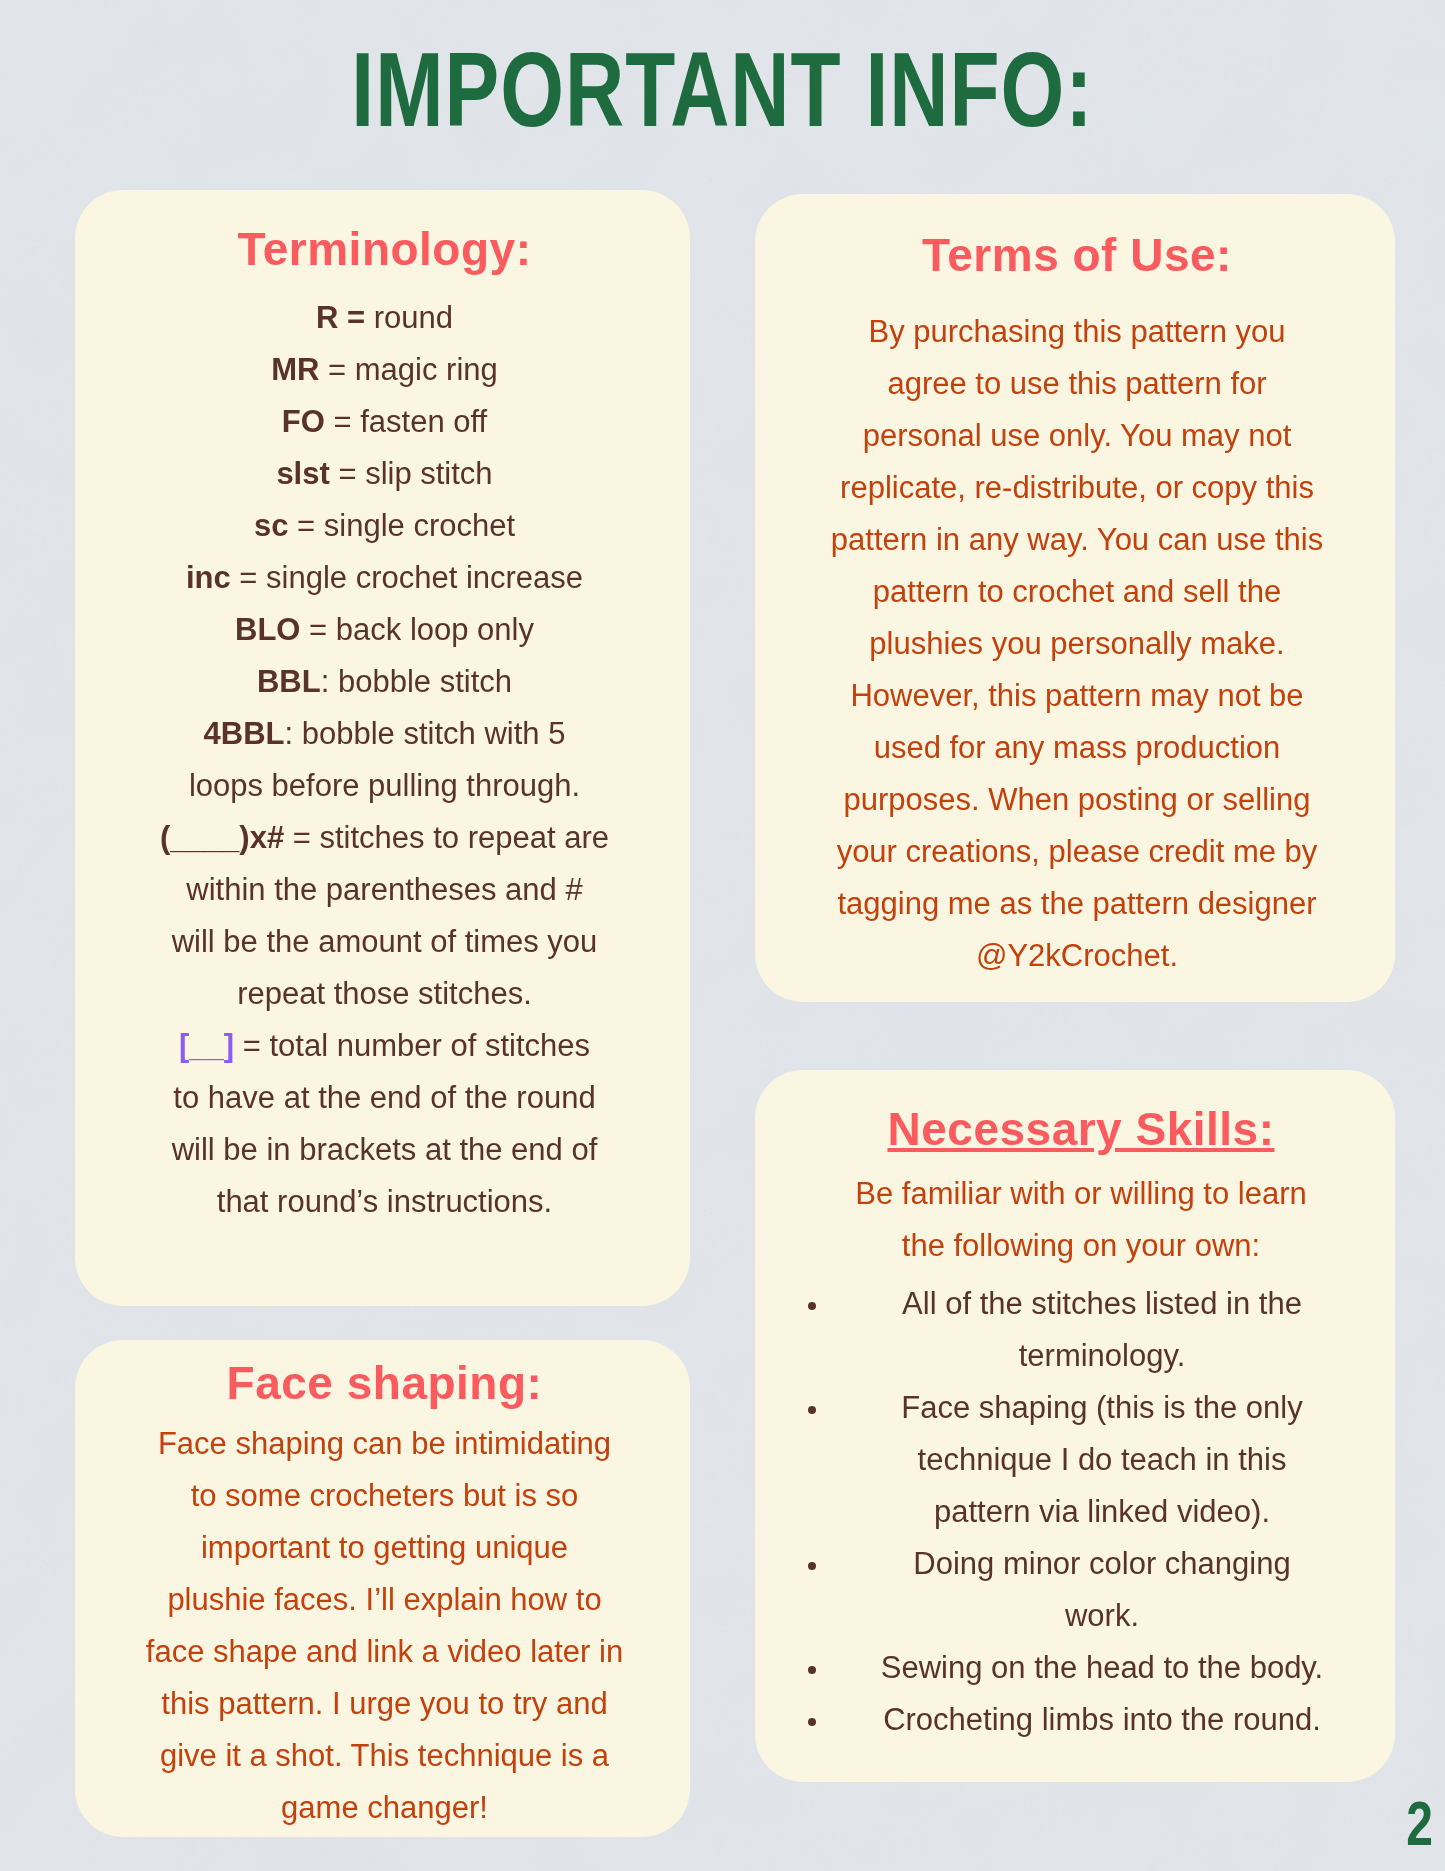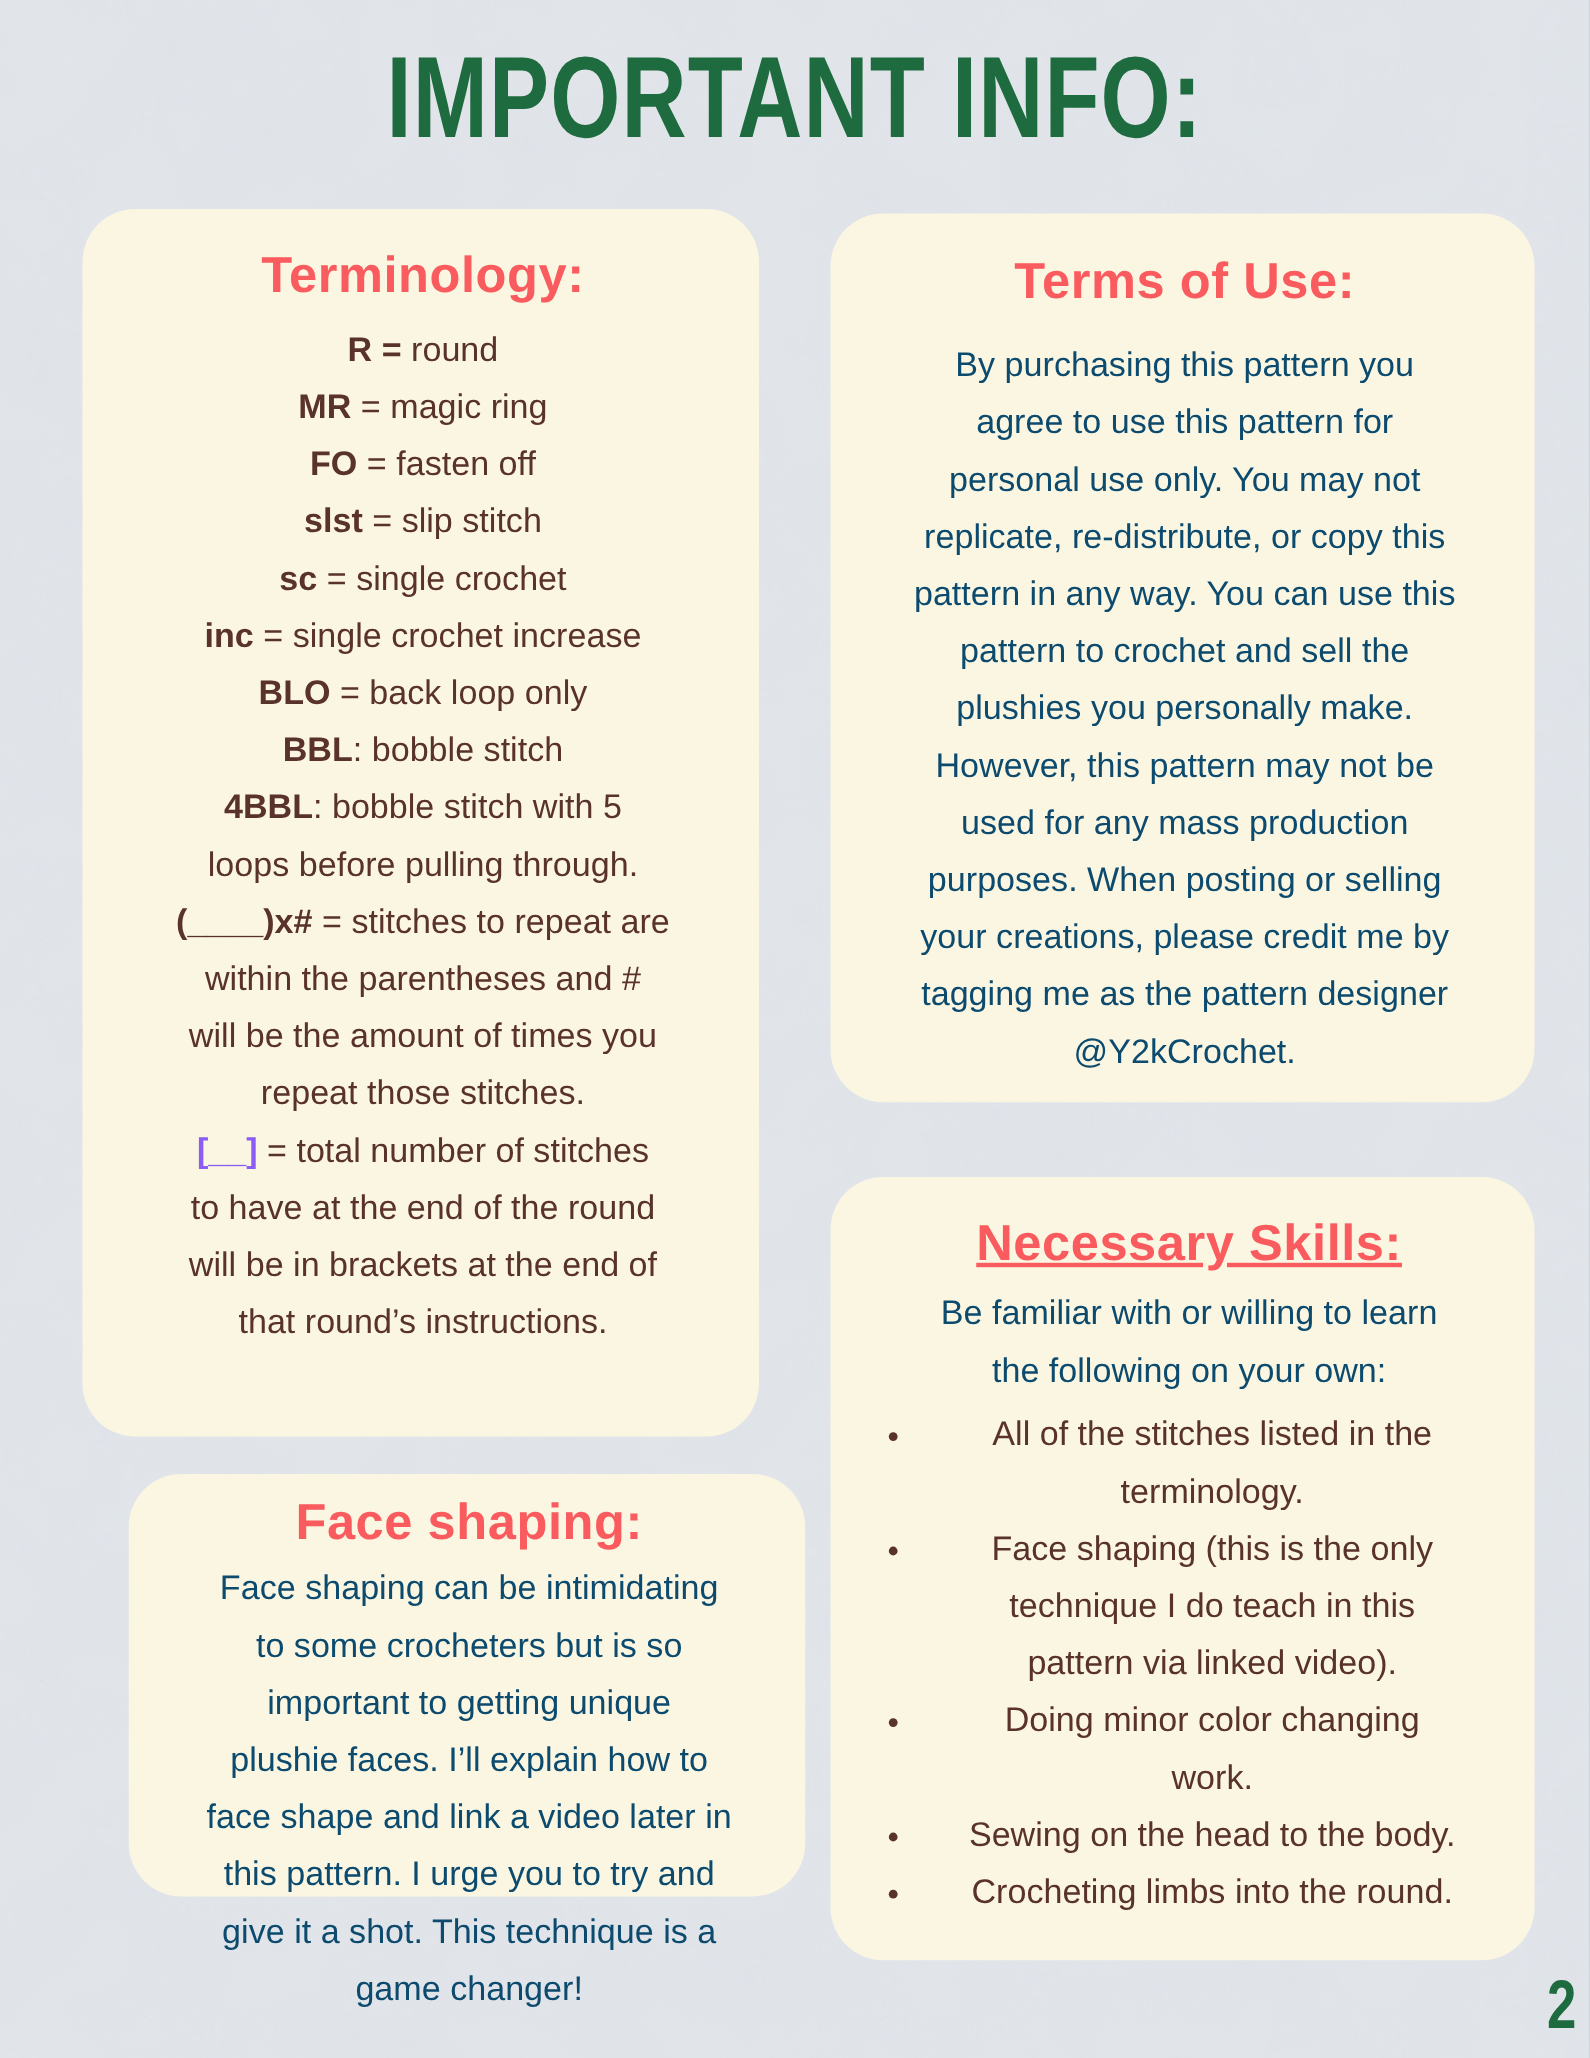--- a/index.html
+++ b/index.html
@@ -17,35 +17,35 @@
     color:#1d6b3e;
     transform:scaleY(1.28); transform-origin:top center;
     margin:0;
   }
 
   .card {
     position:absolute; background:#fbf6e2; border-radius:48px;
     box-sizing:border-box; color:#5a322c;text-align:center;
   }
   #card-terminology { left:75px;  top:190px;  width:615px; height:1116px; padding:30px 24px 0 28px; }
-  #card-face        { left:75px;  top:1340px; width:615px; height:384px;  padding:14px 24px 0 28px;margin-left:42px; }
+  #card-face        { left:75px;  top:1340px; width:615px; height:497px;  padding:14px 24px 0 28px; }
   #card-terms       { left:755px; top:194px;  width:640px; height:808px;  padding:32px 38px 0 42px; }
   #card-skills      { left:755px; top:1070px; width:640px; height:712px;  padding:30px 30px 0 42px; }
 
   .card h2 {
     margin:0; font-size:46px; line-height:58px; font-weight:bold;
     color:#f95b5e; letter-spacing:0.5px;
   }
   #card-terminology h2 { margin-bottom:14px; }
   #card-terms h2       { margin-bottom:22px; }
   #card-face h2        { margin-bottom:6px; }
   #card-skills h2      { margin-bottom:10px;text-decoration:underline; }
 
   .body-text {
-    margin:0; font-size:31px; line-height:52px; color:#0c4a6e;
+    margin:0; font-size:31px; line-height:52px; color:#c2410c;
     white-space:pre-line;
   }
   .term-item { font-size:31px; line-height:52px; }
   .term-bold { font-weight:bold; }
   .term-rest { white-space:pre-line; }
   .accent { color:#8b5cf6; }
 
   #skills-list {
     margin:6px 0 0 0; padding-left:34px; list-style:disc outside;
   }

